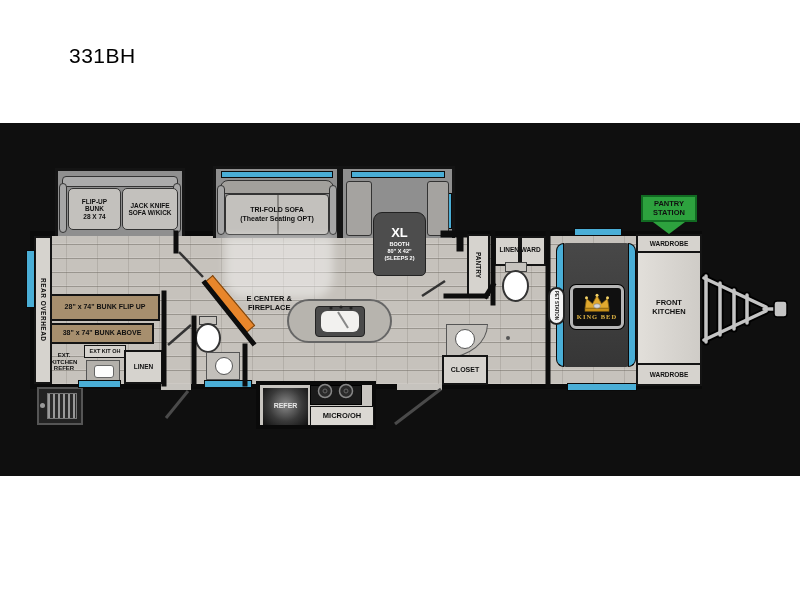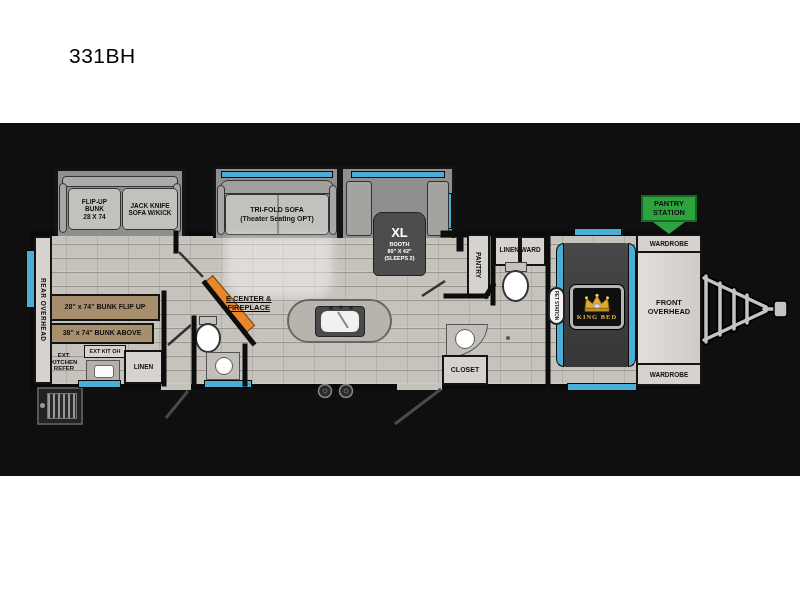--- a/index.html
+++ b/index.html
@@ -112,31 +112,40 @@
 
   <div class="abs" style="left:195px;top:316px;width:28px;height:38px;">
     <div class="toilet-tank" style="left:4px;top:0;width:18px;height:9px;"></div>
     <div class="toilet-bowl" style="left:0;top:7px;width:26px;height:30px;"></div>
   </div>
   <div class="abs" style="left:206px;top:352px;width:34px;height:28px;background:#c2bfba;border:1.5px solid #555;">
     <div class="sinkc" style="left:8px;top:4px;width:18px;height:18px;"></div>
   </div>
 
   <div class="abs" style="left:196px;top:298px;width:66px;height:13px;background:#e8862b;border:1px solid #7a4510;border-bottom:3px solid #141414;transform:rotate(50deg);"></div>
-  <div class="abs" style="left:226px;top:293px;width:66px;height:22px;display:flex;align-items:center;justify-content:flex-start;text-decoration:underline;">
+  <div class="abs" style="left:226px;top:293px;width:66px;height:22px;display:flex;align-items:center;justify-content:flex-end;">
     <span class="lbl" style="font-size:7.5px;">E CENTER &amp;
 FIREPLACE</span>
   </div>
 
   <div class="abs" style="left:287px;top:299px;width:105px;height:44px;background:#b7b4ae;border:2px solid #666;border-radius:22px;">
     <div class="abs" style="left:26px;top:5px;width:50px;height:31px;background:#4a4a4a;border:1px solid #222;border-radius:4px;">
       <div class="abs" style="left:5px;top:4px;width:38px;height:21px;background:#f2f1ef;border-radius:6px;"></div>
     </div>
   </div>
 
+  <div class="abs" style="left:256px;top:381px;width:120px;height:48px;background:#c8c5c0;border:4px solid #0a0a0a;">
+    <div class="abs" style="left:3px;top:3px;width:45px;height:37px;background:radial-gradient(circle at 50% 45%, #8a8a8a 0%, #3a3a3a 55%, #101010 100%);display:flex;align-items:center;justify-content:center;">
+      <span class="lbl" style="font-size:7px;color:#e8e8e8;">REFER</span>
+    </div>
+    <div class="abs" style="left:50px;top:0px;width:52px;height:20px;background:#1a1a1a;border:1px solid #000;"></div>
+    <div class="box" style="left:50px;top:21px;width:64px;height:20px;border-width:1.5px;background:#dbd8d3;">
+      <span class="lbl" style="font-size:7.5px;">MICRO/OH</span>
+    </div>
+  </div>
 
   <div class="abs" style="left:397px;top:384px;width:45px;height:6px;background:#c6c3be;"></div>
   <div class="abs" style="left:161px;top:384px;width:30px;height:6px;background:#c6c3be;"></div>
 
   <div class="abs" style="left:37px;top:387px;width:46px;height:38px;background:#222;border:2px solid #555;">
     <div class="abs" style="left:8px;top:4px;width:30px;height:26px;background:repeating-linear-gradient(90deg,#999 0 2px,#2a2a2a 2px 5px);border:1px solid #777;"></div>
     <div class="abs" style="left:1px;top:14px;width:5px;height:5px;background:#999;border-radius:50%;"></div>
   </div>
 
   <div class="box" style="left:467px;top:234px;width:23px;height:62px;">
@@ -179,21 +188,21 @@
   <div class="blue" style="left:574px;top:228px;width:48px;height:8px;"></div>
   <div class="blue" style="left:567px;top:383px;width:70px;height:8px;"></div>
   <div class="blue" style="left:78px;top:380px;width:43px;height:8px;"></div>
   <div class="blue" style="left:204px;top:380px;width:48px;height:8px;"></div>
 
   <div class="box" style="left:636px;top:234px;width:66px;height:19px;border-width:2.5px;">
     <span class="lbl" style="font-size:6.5px;">WARDROBE</span>
   </div>
   <div class="box" style="left:636px;top:251px;width:66px;height:114px;border-width:2.5px;background:linear-gradient(90deg,#e2dfda,#cfccc7);">
     <span class="lbl" style="font-size:7.5px;">FRONT
-OVERHEAD</span>
+KITCHEN</span>
   </div>
   <div class="box" style="left:636px;top:363px;width:66px;height:23px;border-width:2.5px;">
     <span class="lbl" style="font-size:6.5px;">WARDROBE</span>
   </div>
 
   <div class="abs" style="left:641px;top:195px;width:56px;height:27px;background:#2da23e;border:2px solid #116b22;display:flex;align-items:center;justify-content:center;z-index:5;">
     <span class="lbl" style="font-size:7.5px;line-height:1.1;">PANTRY
 STATION</span>
   </div>
   <div class="abs" style="left:653px;top:222px;width:0;height:0;border-left:16px solid transparent;border-right:16px solid transparent;border-top:12px solid #2da23e;z-index:5;"></div>

